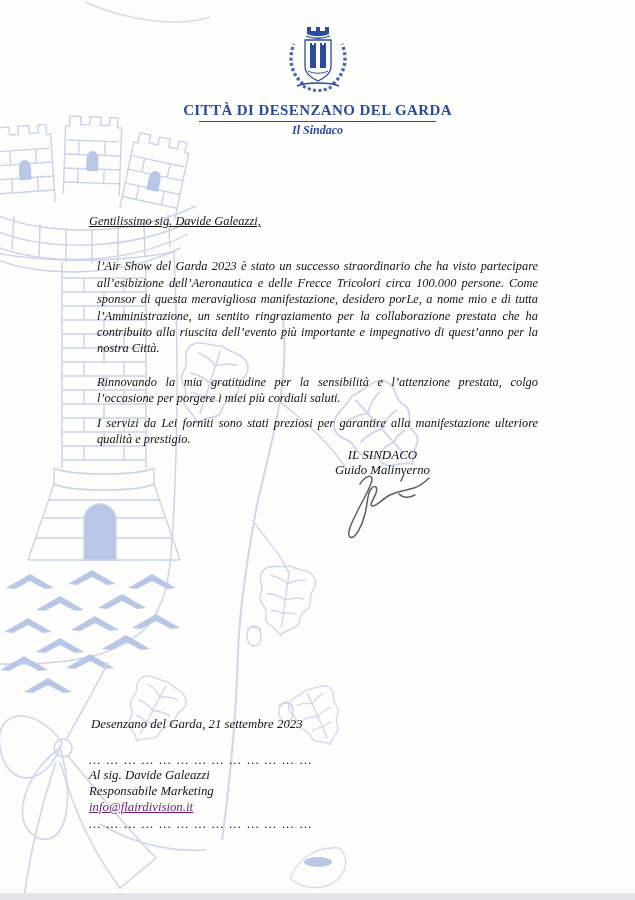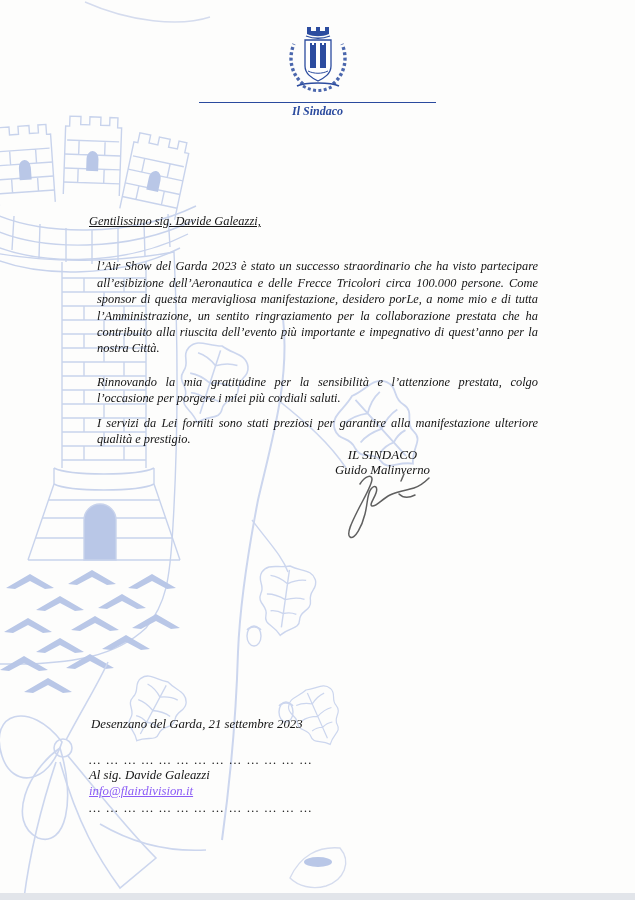--- a/index.html
+++ b/index.html
@@ -53,21 +53,21 @@
   .closing{
     position:absolute;left:89px;top:709px;width:320px;
     font-style:italic;font-size:12.8px;line-height:15.7px;
   }
   .dateline{margin:8px 0 0 2px;}
   .dots{letter-spacing:1.5px;color:#222;}
   .dots.top{margin-top:20px;}
   .dots.bottom{margin-top:1px;}
   .recipient{margin:0;}
   .email-link{
-    color:#8b5cf6;text-decoration:underline;cursor:pointer;
+    color:#701a75;text-decoration:underline;cursor:pointer;
   }
   
   .scan-strip{
     position:absolute;left:0;right:0;bottom:0;height:7px;background:#e2e5ea;
   }
 </style>
 </head>
 <body>
 
 <div class="page">
@@ -172,20 +172,21 @@
         <path d="M35,22 L35,19 L37,19 L37,21 L39,21 L39,19 L41,19 L41,44 L35,44 Z" fill="#2c4c9f" stroke="none"></path>
         <path d="M23,47 C29,50 37,50 43,47" stroke-width="1"></path>
 
         <path d="M12,62 C20,58 46,58 54,62" stroke-width="1.6"></path>
 
         <path d="M18,60 C6,50 3,34 9,20" stroke-width="3.4" stroke-dasharray="3,2.4" opacity="0.85"></path>
         <path d="M48,60 C60,50 63,34 57,20" stroke-width="3.4" stroke-dasharray="3,2.4" opacity="0.85"></path>
         <path d="M18,62 C28,68 38,68 48,62" stroke-width="3" stroke-dasharray="3,2.4" opacity="0.85"></path>
       </g>
     </svg>
+    <h1 class="city-title">CITTÀ DI DESENZANO DEL GARDA</h1>
     <hr class="rule">
     <div class="office">Il Sindaco</div>
   </div>
 
   <div class="letter-body">
     <p class="salutation">Gentilissimo sig. Davide Galeazzi,</p>
     <p class="para">l’Air Show del Garda 2023 è stato un successo straordinario che ha visto partecipare all’esibizione dell’Aeronautica e delle Frecce Tricolori circa  100.000 persone. Come sponsor di questa meravigliosa manifestazione, desidero porLe, a nome mio e di tutta l’Amministrazione, un sentito ringraziamento per la collaborazione prestata che ha contribuito alla riuscita dell’evento più importante e impegnativo di quest’anno per la nostra Città.</p>
     <p class="para gap">Rinnovando la mia gratitudine per la sensibilità e l’attenzione prestata, colgo l’occasione per porgere i miei più cordiali saluti.</p>
     <p class="para">I servizi da Lei forniti sono stati preziosi per garantire alla manifestazione ulteriore qualità e prestigio.</p>
   </div>
@@ -199,20 +200,21 @@
       <path d="M24,12 C29,4 36,2 36,7 C36,13 28,26 22,38 C16,50 10,62 14,65 C19,68 26,54 29,42 C32,30 31,22 35,17 C39,12 42,15 40,21 C38,27 33,33 36,34 C40,35 46,27 54,23 C62,19 72,18 78,16 C84,14 88,11 93,6"></path>
       <path d="M63,22 C67,26 73,26 79,23"></path>
       <path d="M68,2 L65,9"></path>
     </g>
   </svg>
 
   <div class="closing">
     <p class="dateline">Desenzano del Garda, 21 settembre 2023</p>
     <div class="dots top">… … … … … … … … … … … … …</div>
     <p class="recipient">Al sig. Davide Galeazzi</p>
+    <p class="recipient">Responsabile Marketing</p>
     <p class="recipient">
       <a class="email-link">info@flairdivision.it</a>
     </p>
     <div class="dots bottom">… … … … … … … … … … … … …</div>
   </div>
 
   <div class="scan-strip"></div>
 </div>
 
 </body></html>

